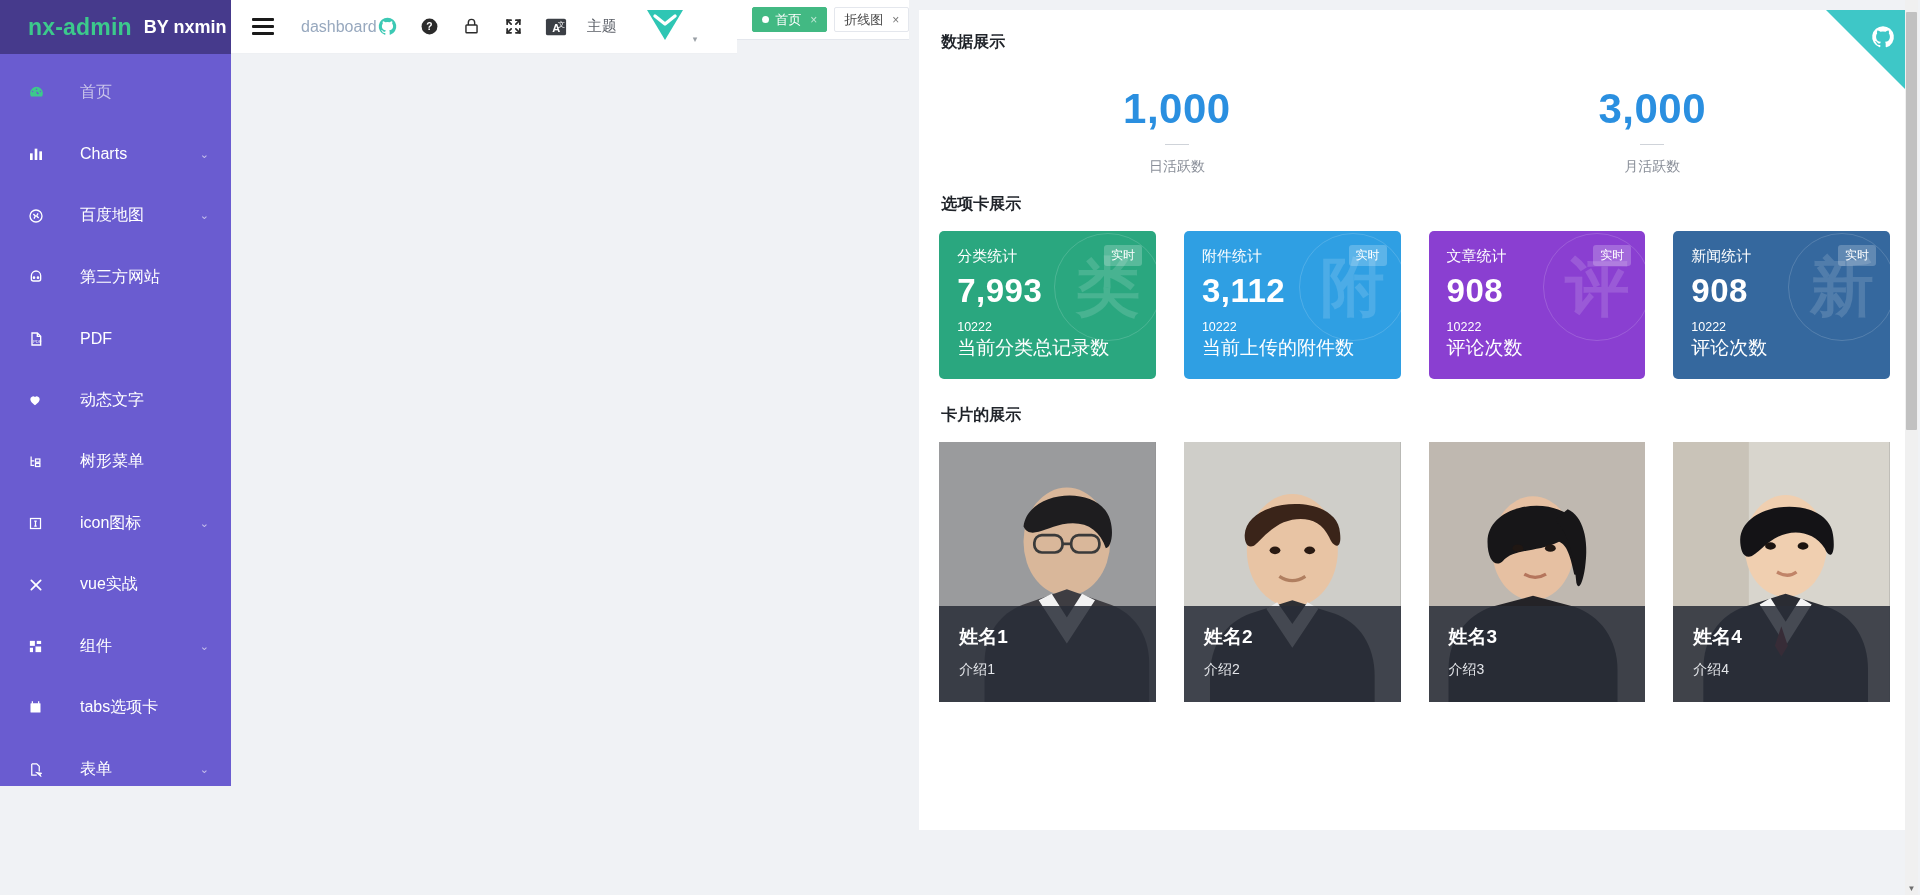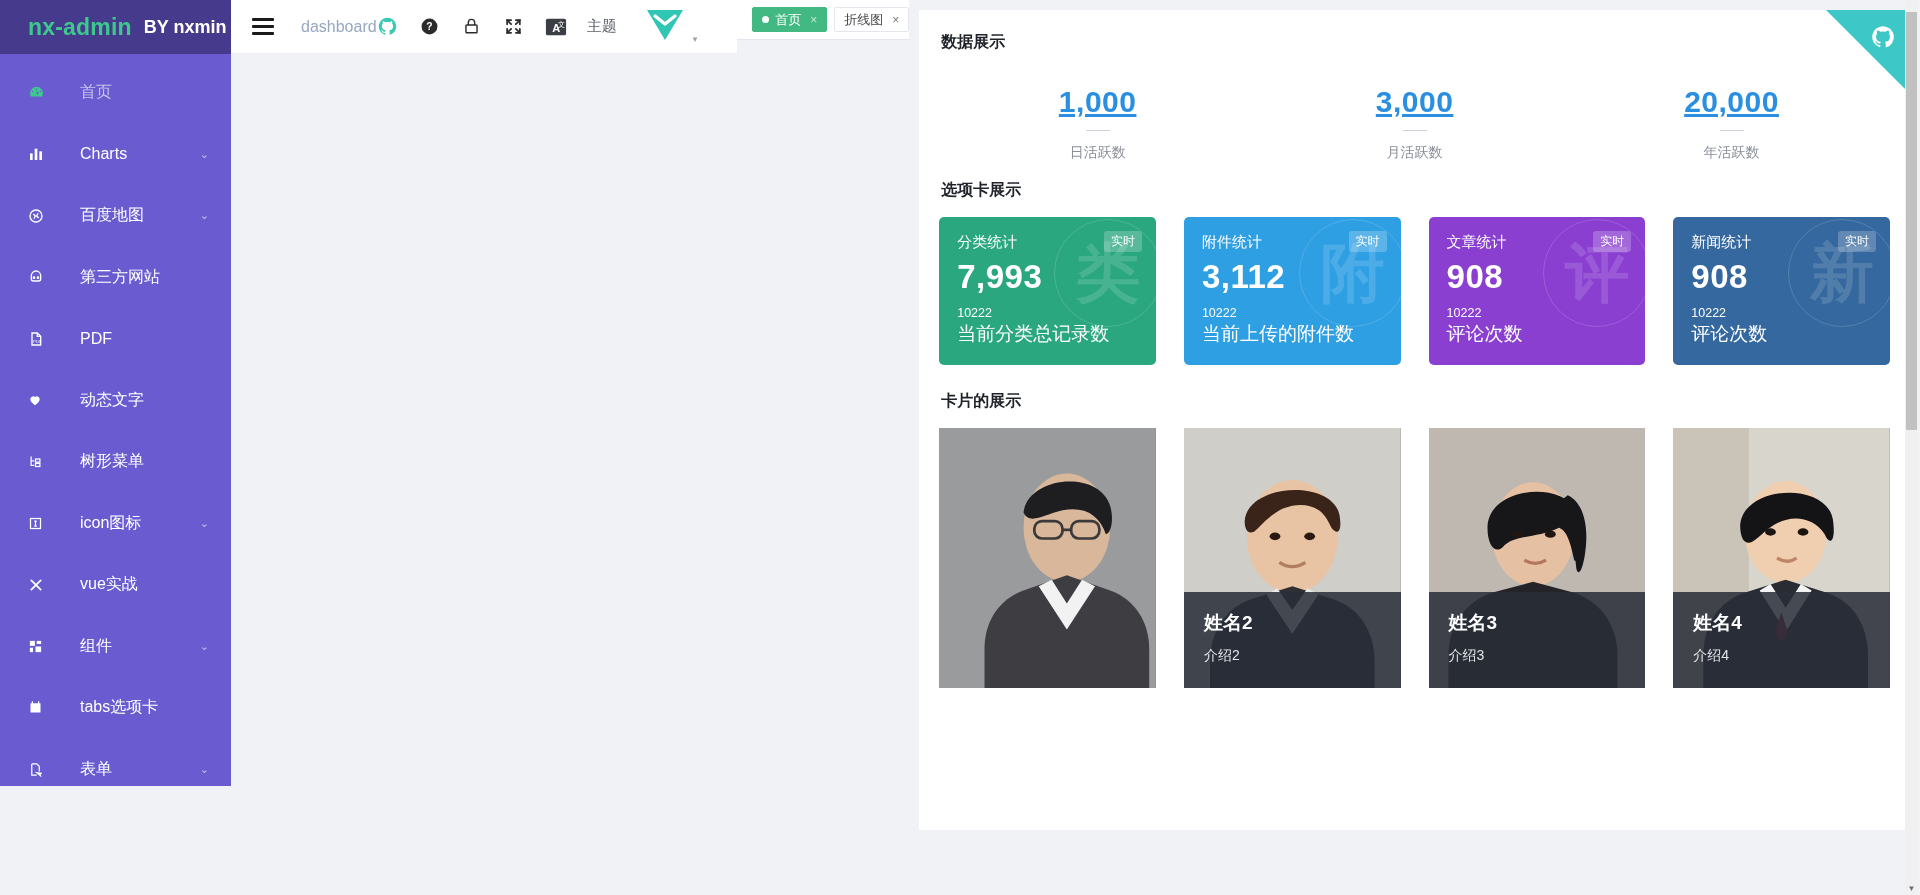--- a/index.html
+++ b/index.html
@@ -98,21 +98,21 @@
     background: #ffffff; position: relative;
     min-height: 820px;
     padding: 22px 20px 20px 20px;
     overflow: hidden;
   }
   .sec-title { font-size: 16px; font-weight: bold; color: #1f2329; margin: 0 0 6px 2px; }
 
   
   .stats { display: flex; padding: 26px 0 18px 0; }
   .stat { flex: 1 1 0; text-align: center; }
-  .stat-num { color: #2a8fe0; font-size: 30px; font-weight: bold; letter-spacing: .5px; text-decoration: underline; }
+  .stat-num { color: #2a8fe0; font-size: 42px; font-weight: bold; letter-spacing: .5px; }
   .stat-rule { width: 24px; height: 1px; background: #cfd3d9; margin: 11px auto 13px auto; }
   .stat-label { color: #8a8f99; font-size: 14px; }
 
   
   .cards { display: flex; gap: 28px; margin-top: 16px; }
   .card {
     flex: 1 1 0; height: 148px; border-radius: 5px;
     position: relative; overflow: hidden;
     padding: 16px 18px 0 18px; color: #fff;
   }
@@ -413,25 +413,20 @@
           <div class="stat">
             <div class="stat-num">1,000</div>
             <div class="stat-rule"></div>
             <div class="stat-label">日活跃数</div>
           </div>
           <div class="stat">
             <div class="stat-num">3,000</div>
             <div class="stat-rule"></div>
             <div class="stat-label">月活跃数</div>
           </div>
-          <div class="stat">
-            <div class="stat-num">20,000</div>
-            <div class="stat-rule"></div>
-            <div class="stat-label">年活跃数</div>
-          </div>
         </div>
 
         <h3 class="sec-title">选项卡展示</h3>
         <div class="cards">
 
           <div class="card" style="background:#2aa77f">
             <div class="wm-circle">类</div>
             <span class="badge">实时</span>
             <div class="card-title">分类统计</div>
             <div class="card-num">7,993</div>
@@ -483,20 +478,24 @@
             <svg class="pc-photo" viewBox="0 0 200 260" preserveAspectRatio="xMidYMid slice">
               <rect width="200" height="260" fill="#9a9b9d"></rect>
               <ellipse cx="118" cy="92" rx="40" ry="50" fill="#d9b79a"></ellipse>
               <path d="M78 78c4-34 70-40 80-6 4 14 0 26-4 26-6-18-20-26-40-22-18 4-30 14-36 2z" fill="#1e1d1f"></path>
               <rect x="88" y="86" width="26" height="16" rx="7" fill="none" stroke="#3a3a3a" stroke-width="2.5"></rect>
               <rect x="122" y="86" width="26" height="16" rx="7" fill="none" stroke="#3a3a3a" stroke-width="2.5"></rect>
               <path d="M114 94h8" stroke="#3a3a3a" stroke-width="2.5"></path>
               <path d="M78 150l40-14 40 14c22 8 36 28 36 54v56H42v-56c0-26 14-46 36-54z" fill="#3e3d42"></path>
               <path d="M104 140l14 22 14-22 12 6-26 40-26-40z" fill="#f2f2f2"></path>
             </svg>
+            <div class="pc-overlay">
+              <div class="pc-name">姓名1</div>
+              <div class="pc-desc">介绍1</div>
+            </div>
           </div>
 
           <div class="pcard">
             <svg class="pc-photo" viewBox="0 0 200 260" preserveAspectRatio="xMidYMid slice">
               <rect width="200" height="260" fill="#cfcec9"></rect>
               <ellipse cx="100" cy="100" rx="42" ry="52" fill="#e8c4a4"></ellipse>
               <path d="M56 86c2-36 86-40 88-2 2 16-6 14-10 4-8-18-26-20-42-14-14 6-24 20-28 22-6 2-8-4-8-10z" fill="#3a2419"></path>
               <ellipse cx="84" cy="100" rx="5" ry="3.5" fill="#2a1a12"></ellipse>
               <ellipse cx="116" cy="100" rx="5" ry="3.5" fill="#2a1a12"></ellipse>
               <path d="M88 124q12 8 24 0" stroke="#b07f60" stroke-width="3" fill="none"></path>

